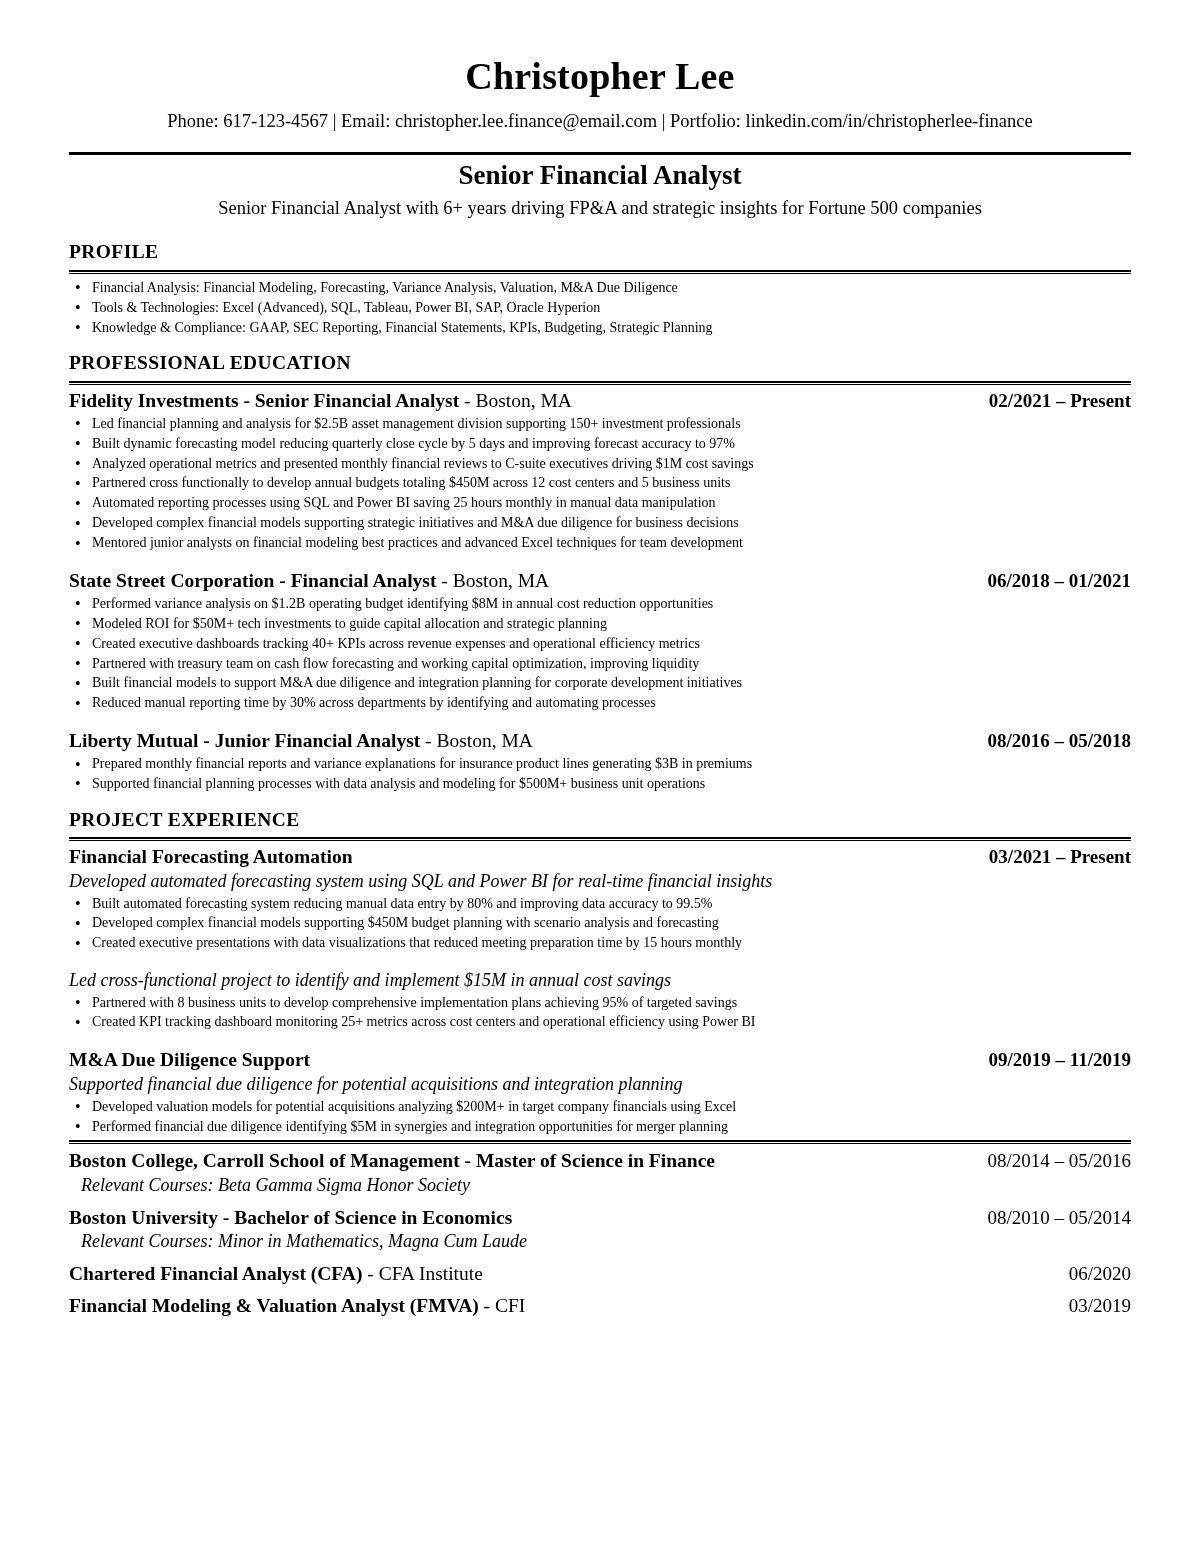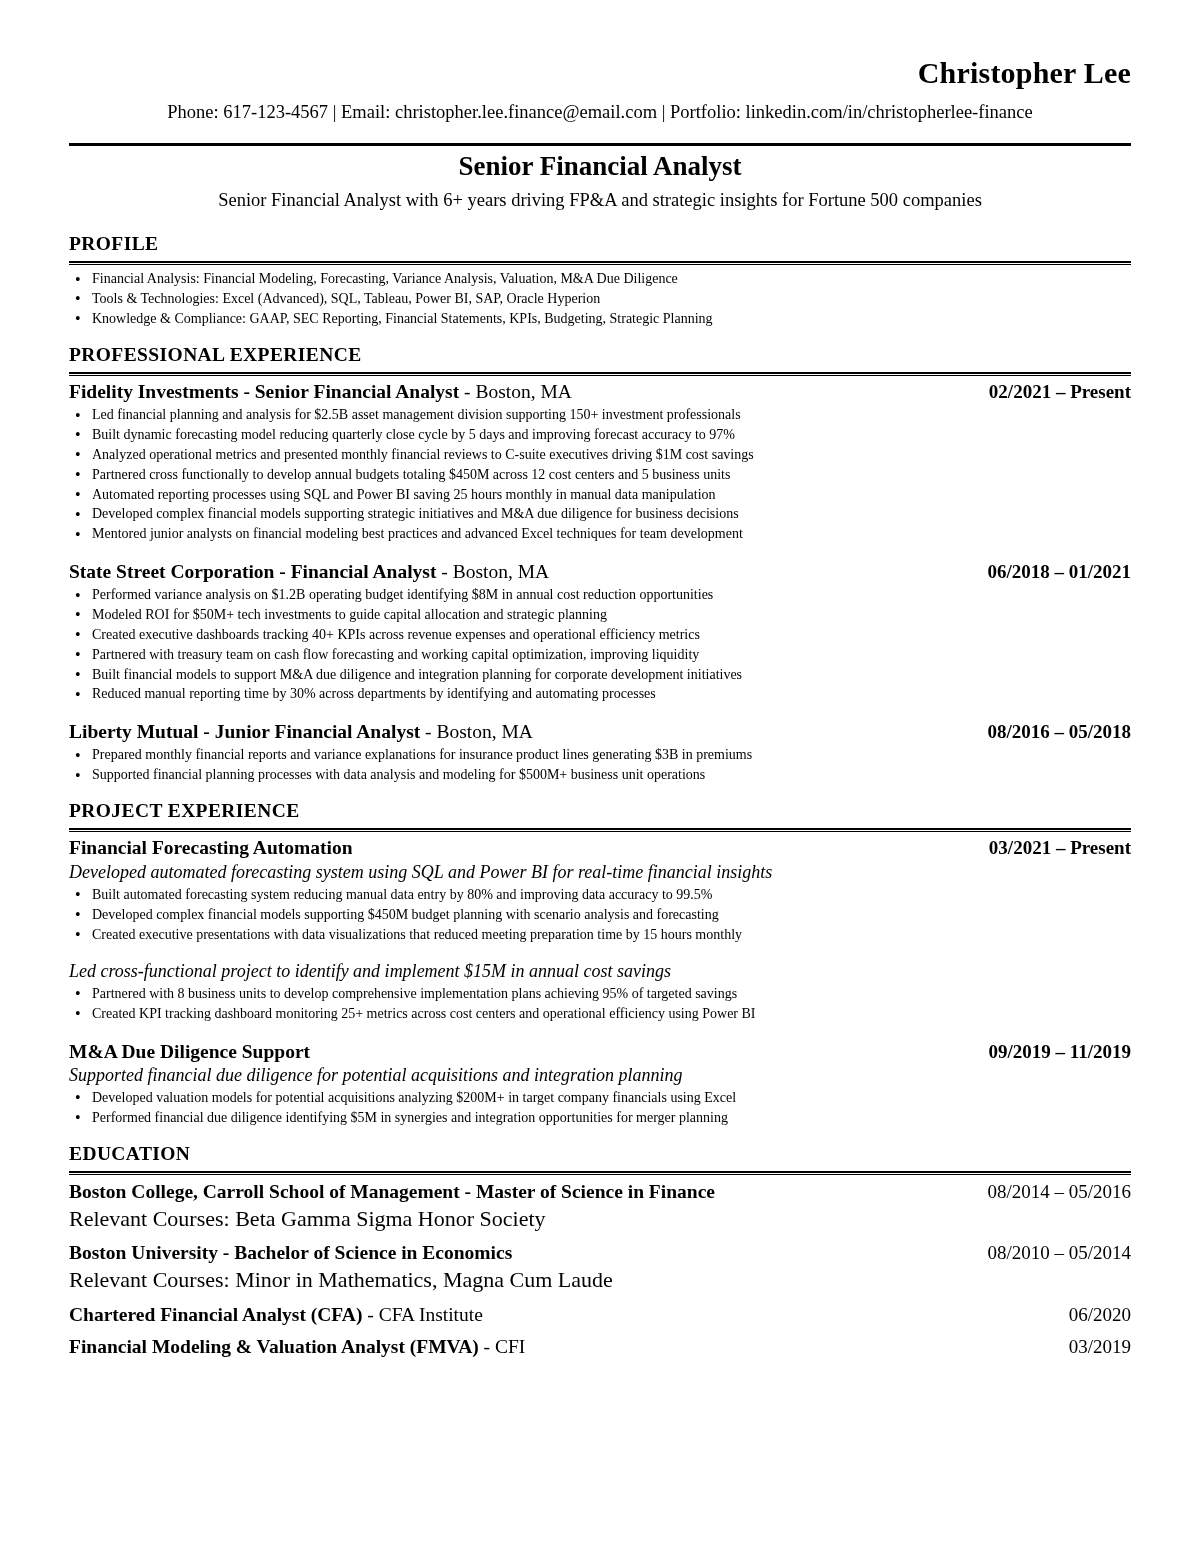--- a/index.html
+++ b/index.html
@@ -17,22 +17,22 @@
   }
   .page {
     width: 1200px;
     min-height: 1553px;
     padding: 56px 69px 30px 69px;
     background: #ffffff;
   }
 
   
   .name {
-    text-align: right;
-    font-size: 30px;
+    text-align: center;
+    font-size: 38px;
     font-weight: bold;
     line-height: 1.1;
     letter-spacing: 0.2px;
     margin: 0 0 12px 0;
   }
   .contact-line {
     text-align: center;
     font-size: 18.5px;
     line-height: 1.25;
     margin: 0 0 19px 0;
@@ -143,22 +143,24 @@
     font-weight: bold;
     white-space: nowrap;
   }
   .edu-title .normal { font-weight: normal; }
   .edu-date {
     font-size: 19px;
     white-space: nowrap;
     flex: 0 0 auto;
   }
   .edu-courses {
-    font-size: 22px;
+    font-size: 18px;
+    font-style: italic;
     line-height: 1.3;
+    margin-left: 12px;
   }
 </style>
 </head>
 <body>
 
 <div class="page">
 
   <div>
     <div class="name">Christopher Lee</div>
     <div class="contact-line">Phone: 617-123-4567 | Email: christopher.lee.finance@email.com | Portfolio: linkedin.com/in/christopherlee-finance</div>
@@ -171,21 +173,21 @@
     <div class="section-title">PROFILE</div>
     <div class="section-rule"></div>
     <ul class="bullets" id="profile-bullets">
         <li>Financial Analysis: Financial Modeling, Forecasting, Variance Analysis, Valuation, M&amp;A Due Diligence</li>
         <li>Tools &amp; Technologies: Excel (Advanced), SQL, Tableau, Power BI, SAP, Oracle Hyperion</li>
         <li>Knowledge &amp; Compliance: GAAP, SEC Reporting, Financial Statements, KPIs, Budgeting, Strategic Planning</li>
       </ul>
   </div>
 
   <div class="section">
-    <div class="section-title">PROFESSIONAL EXPERIENCE</div>
+    <div class="section-title">PROFESSIONAL EDUCATION</div>
     <div class="section-rule"></div>
     <div id="experience-entries">
         <div class="entry">
           <div class="entry-head">
             <div class="entry-title"><span>Fidelity Investments - Senior Financial Analyst</span><span class="normal"> - Boston, MA</span></div>
             <div class="entry-date">02/2021 – Present</div>
           </div>
           <ul class="bullets">
             <li>Led financial planning and analysis for $2.5B asset management division supporting 150+ investment professionals</li>
             <li>Built dynamic forecasting model reducing quarterly close cycle by 5 days and improving forecast accuracy to 97%</li>
@@ -254,21 +256,20 @@
           <div class="entry-sub">Supported financial due diligence for potential acquisitions and integration planning</div>
           <ul class="bullets">
             <li>Developed valuation models for potential acquisitions analyzing $200M+ in target company financials using Excel</li>
             <li>Performed financial due diligence identifying $5M in synergies and integration opportunities for merger planning</li>
           </ul>
         </div>
       </div>
   </div>
 
   <div class="section">
-    <div class="section-title">EDUCATION</div>
     <div class="section-rule"></div>
     <div id="education-entries">
         <div class="edu-entry">
           <div class="edu-head">
             <div class="edu-title"><span>Boston College, Carroll School of Management - Master of Science in Finance</span></div>
             <div class="edu-date">08/2014 – 05/2016</div>
           </div>
           <div class="edu-courses">Relevant Courses: Beta Gamma Sigma Honor Society</div>
         </div>
         <div class="edu-entry">

